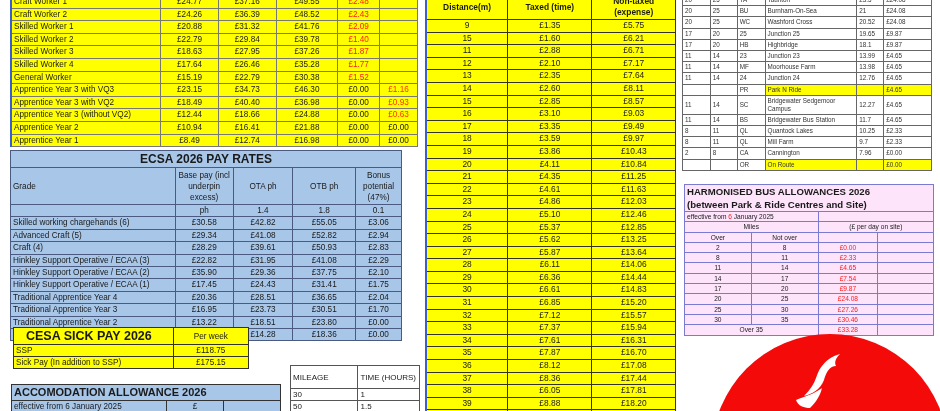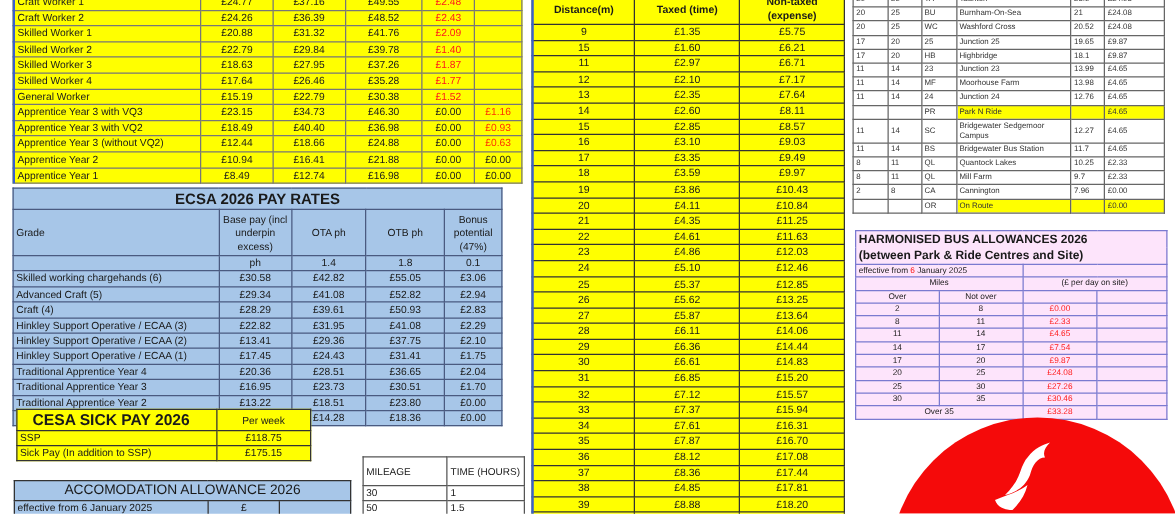--- a/index.html
+++ b/index.html
@@ -19,21 +19,21 @@
   #t-ecsa td { border-color:#4a5a80; height:11.4px; line-height:11.4px; }
   #t-ecsa .title { font-size:12px; font-weight:bold; text-align:center; height:16px; line-height:16px; }
   #t-ecsa .hdr td { height:36px; line-height:11px; white-space:normal; }
 
   
   #t-sick { left:13px; top:327px; width:236px; background:#ffff00; border:1px solid #333; }
   #t-sick .title { font-size:12.5px; font-weight:bold; height:16px; line-height:16px;padding-left:12px; }
 
   
   #t-accom { left:11px; top:384px; width:270px; background:#a7c6e8; border:1px solid #6a7fb3; }
-  #t-accom .title { font-size:11px; font-weight:normal; text-align:center; height:15px; line-height:15px; }
+  #t-accom .title { font-size:11px; font-weight:bold; text-align:left; height:15px; line-height:15px; }
 
   
   #t-mileage { left:290px; top:365px; width:130px; background:#fff; font-size:8px; }
   #t-mileage td { border-color:#555; }
   #t-mileage .hdr td { height:22px; line-height:9px; white-space:normal; }
 
   
   #t-dist { left:425px; top:-6px; width:251px; background:#ffff00; border-left:2px solid #3a5fcd; font-size:8.4px; }
   #t-dist td { border-color:#333; height:11.6px; line-height:11.6px; text-align:center; }
   #t-dist .hdr td { font-weight:bold; height:24px; line-height:11px; white-space:normal; }
@@ -216,21 +216,21 @@
       </tr>
       <tr>
         <td>Hinkley Support Operative / ECAA (3)</td>
         <td class="c">£22.82</td>
         <td class="c">£31.95</td>
         <td class="c">£41.08</td>
         <td class="c">£2.29</td>
       </tr>
       <tr>
         <td>Hinkley Support Operative / ECAA (2)</td>
-        <td class="c">£13.41</td>
+        <td class="c">£35.90</td>
         <td class="c">£29.36</td>
         <td class="c">£37.75</td>
         <td class="c">£2.10</td>
       </tr>
       <tr>
         <td>Hinkley Support Operative / ECAA (1)</td>
         <td class="c">£17.45</td>
         <td class="c">£24.43</td>
         <td class="c">£31.41</td>
         <td class="c">£1.75</td>
@@ -345,21 +345,21 @@
         <td>£1.35</td>
         <td>£5.75</td>
       </tr>
       <tr>
         <td>15</td>
         <td>£1.60</td>
         <td>£6.21</td>
       </tr>
       <tr>
         <td>11</td>
-        <td>£2.97</td>
+        <td>£2.88</td>
         <td>£6.71</td>
       </tr>
       <tr>
         <td>12</td>
         <td>£2.10</td>
         <td>£7.17</td>
       </tr>
       <tr>
         <td>13</td>
         <td>£2.35</td>
@@ -480,21 +480,21 @@
         <td>£8.12</td>
         <td>£17.08</td>
       </tr>
       <tr>
         <td>37</td>
         <td>£8.36</td>
         <td>£17.44</td>
       </tr>
       <tr>
         <td>38</td>
-        <td>£4.85</td>
+        <td>£6.05</td>
         <td>£17.81</td>
       </tr>
       <tr>
         <td>39</td>
         <td>£8.88</td>
         <td>£18.20</td>
       </tr>
       <tr>
         <td>40</td>
         <td>£9.12</td>

